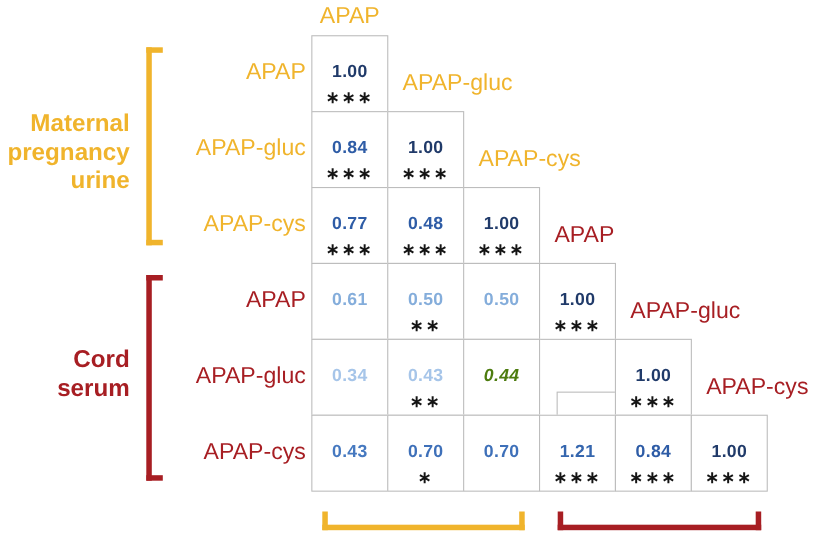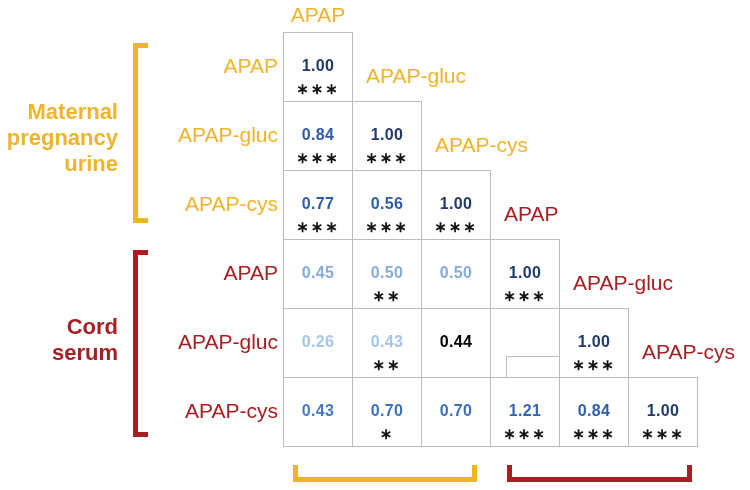--- a/index.html
+++ b/index.html
@@ -89,50 +89,50 @@
       </div>
       <div class="cell" style="left: 352px; top: 101px; border-color: rgb(189, 189, 189);">
         <span class="val" style="color: rgb(32, 58, 105);">1.00</span>
         <span class="stars" style="color: rgb(20, 20, 20);">∗∗∗</span>
       </div>
       <div class="cell" style="left: 283px; top: 170px; border-color: rgb(189, 189, 189);">
         <span class="val" style="color: rgb(46, 92, 166);">0.77</span>
         <span class="stars" style="color: rgb(20, 20, 20);">∗∗∗</span>
       </div>
       <div class="cell" style="left: 352px; top: 170px; border-color: rgb(189, 189, 189);">
-        <span class="val" style="color: rgb(46, 92, 166);">0.56</span>
+        <span class="val" style="color: rgb(46, 92, 166);">0.48</span>
         <span class="stars" style="color: rgb(20, 20, 20);">∗∗∗</span>
       </div>
       <div class="cell" style="left: 421px; top: 170px; border-color: rgb(189, 189, 189);">
         <span class="val" style="color: rgb(32, 58, 105);">1.00</span>
         <span class="stars" style="color: rgb(20, 20, 20);">∗∗∗</span>
       </div>
       <div class="cell" style="left: 283px; top: 239px; border-color: rgb(189, 189, 189);">
-        <span class="val" style="color: rgb(132, 173, 219);">0.45</span>
+        <span class="val" style="color: rgb(132, 173, 219);">0.61</span>
       </div>
       <div class="cell" style="left: 352px; top: 239px; border-color: rgb(189, 189, 189);">
         <span class="val" style="color: rgb(132, 173, 219);">0.50</span>
         <span class="stars" style="color: rgb(20, 20, 20);">∗∗</span>
       </div>
       <div class="cell" style="left: 421px; top: 239px; border-color: rgb(189, 189, 189);">
         <span class="val" style="color: rgb(132, 173, 219);">0.50</span>
       </div>
       <div class="cell" style="left: 490px; top: 239px; border-color: rgb(189, 189, 189);">
         <span class="val" style="color: rgb(32, 58, 105);">1.00</span>
         <span class="stars" style="color: rgb(20, 20, 20);">∗∗∗</span>
       </div>
       <div class="cell" style="left: 283px; top: 308px; border-color: rgb(189, 189, 189);">
-        <span class="val" style="color: rgb(166, 197, 233);">0.26</span>
+        <span class="val" style="color: rgb(166, 197, 233);">0.34</span>
       </div>
       <div class="cell" style="left: 352px; top: 308px; border-color: rgb(189, 189, 189);">
         <span class="val" style="color: rgb(166, 197, 233);">0.43</span>
         <span class="stars" style="color: rgb(20, 20, 20);">∗∗</span>
       </div>
       <div class="cell" style="left: 421px; top: 308px; border-color: rgb(189, 189, 189);">
-        <span class="val" style="color: #000000;">0.44</span>
+        <span class="val" style="color: #4d7c0f; font-style: italic;">0.44</span>
       </div>
       <div class="cell" style="left: 506px; top: 308px; border-color: rgb(189, 189, 189); margin-top: 48px;">
         <span class="val" style="color: rgb(46, 92, 166);">0.81</span>
         <span class="stars" style="color: rgb(20, 20, 20);">∗∗∗</span>
       </div>
       <div class="cell" style="left: 559px; top: 308px; border-color: rgb(189, 189, 189);">
         <span class="val" style="color: rgb(32, 58, 105);">1.00</span>
         <span class="stars" style="color: rgb(20, 20, 20);">∗∗∗</span>
       </div>
       <div class="cell" style="left: 283px; top: 377px; border-color: rgb(189, 189, 189);">

